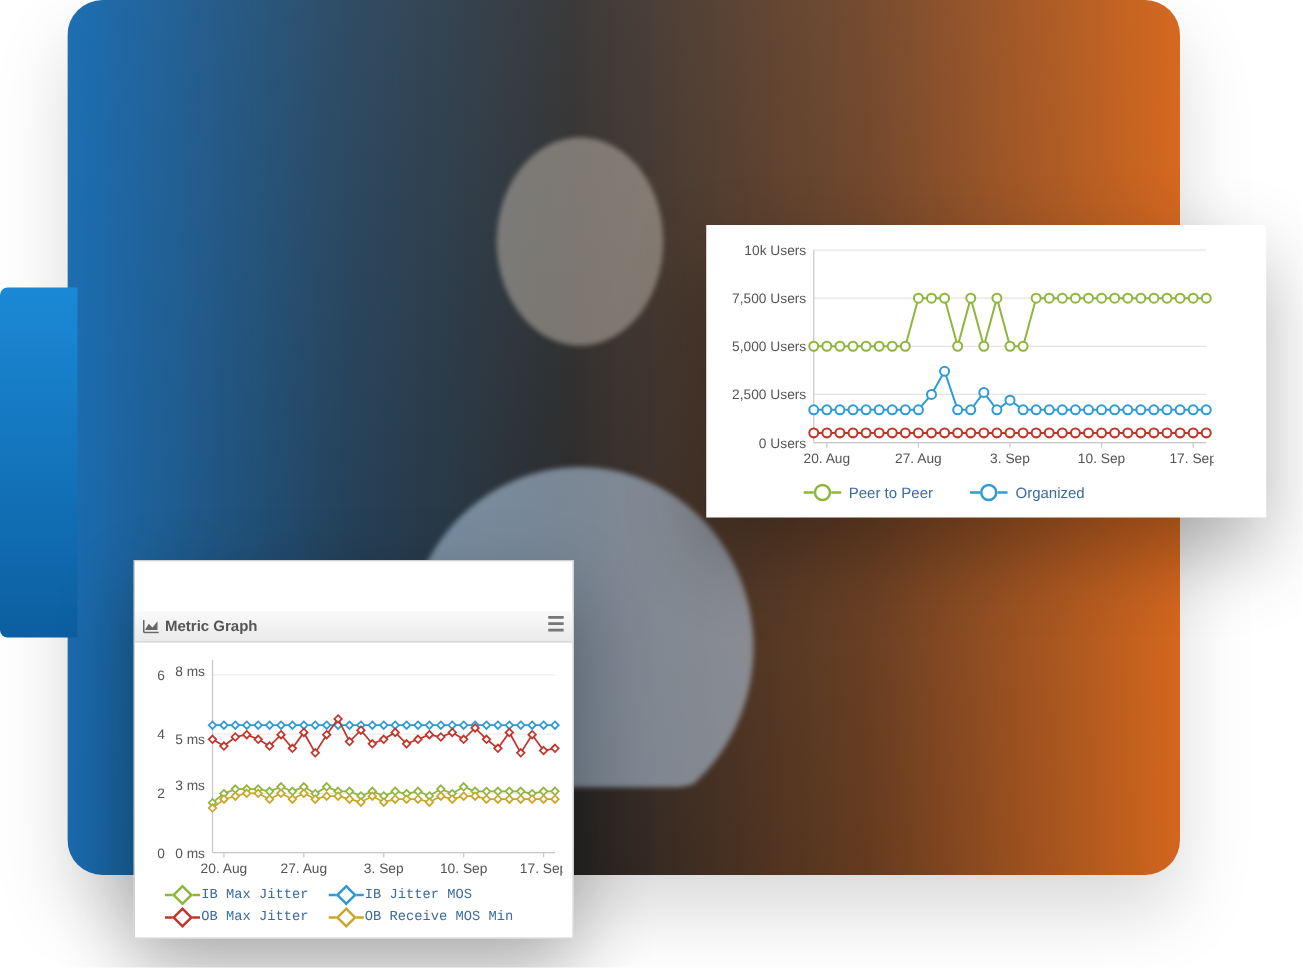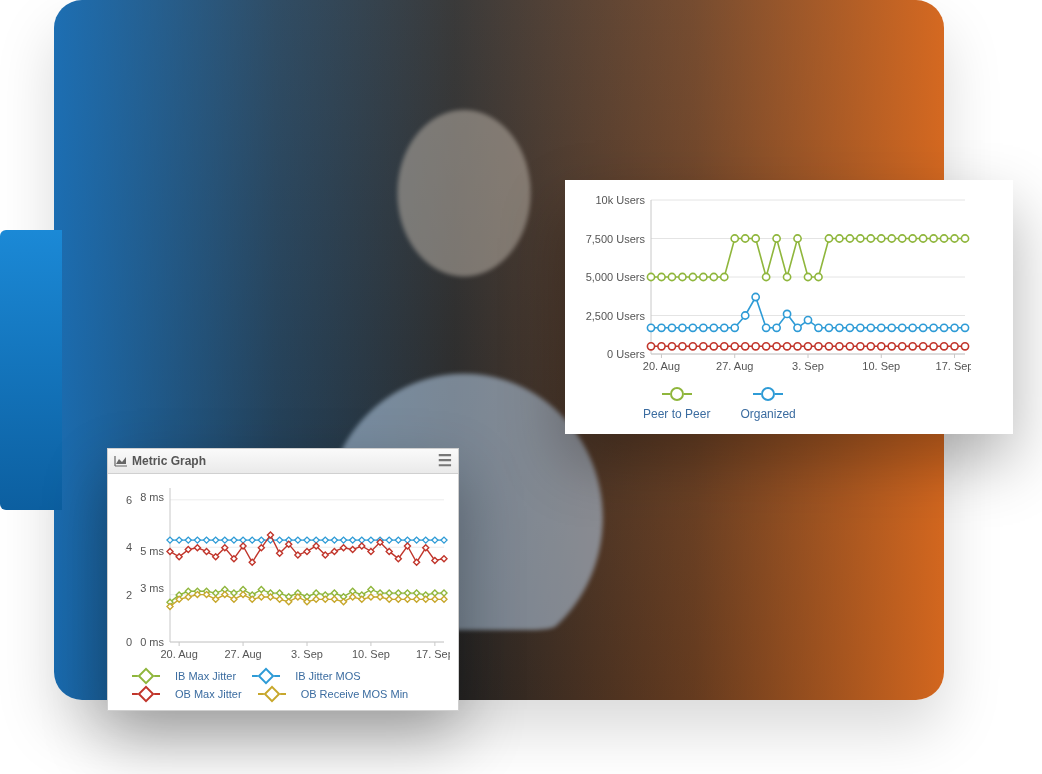--- a/index.html
+++ b/index.html
@@ -54,43 +54,43 @@
     background:#fff;
     box-shadow: 0 28px 60px rgba(0,0,0,0.30);
   }
   .chart-area { position:relative; }
   .chart-area svg { display:block; }
 
   
   #users-panel { left: 565px; top: 180px; width: 420px; padding: 14px 14px 12px 14px; }
   #users-panel .legend { padding: 6px 0 0 64px; font-size: 12px; color:#3b6ca0; }
   #users-panel .legend .row { display:flex; gap: 30px; }
-  #users-panel .legend .item { display:flex; align-items:center; gap:6px; padding:1px 0;flex-direction:column;}
+  #users-panel .legend .item { display:flex; align-items:center; gap:6px; padding:1px 0;}
   .marker { display:inline-flex; align-items:center; }
   .marker .dot {
     width:10px; height:10px; border-radius:50%;
     background:#fff; border:2px solid currentColor;
   }
   .marker .bar { width:8px; height:2px; background: currentColor; }
 
   
   #metric-panel { left: 107px; top: 448px; width: 350px; border:1px solid #cfcfcf; }
   #metric-panel .titlebar {
     display:flex; align-items:center; justify-content:space-between;
     height:24px; padding:0 6px;
     background: linear-gradient(#fafafa,#eaeaea);
     border-bottom:1px solid #d0d0d0;
-    font-size:12px; font-weight:bold; color:#555;
+    font-size:12px; font-weight:bold; color:#555;margin-top:40px;
   }
   #metric-panel .titlebar .left { display:flex; align-items:center; gap:4px;}
   #metric-panel .titlebar .menu { font-size:16px; line-height:1; color:#777; cursor:pointer;}
   #metric-panel .body { padding: 8px 8px 4px 8px; }
   #metric-panel .legend { padding: 2px 4px 6px 16px; font-size: 11px; color:#3b6ca0; }
   #metric-panel .legend .row { display:flex; flex-wrap:wrap; gap: 6px 16px; }
-  #metric-panel .legend .item { display:flex; align-items:flex-start; gap:15px; }
+  #metric-panel .legend .item { display:flex; align-items:flex-start; gap:1px;font-family:Liberation Mono, monospace; }
 
   .area-icon svg { display:block; }
 
 </style>
 </head>
 <body>
 
 <div class="stage">
   <div class="photo"></div>
   <div class="blue-band"></div>

